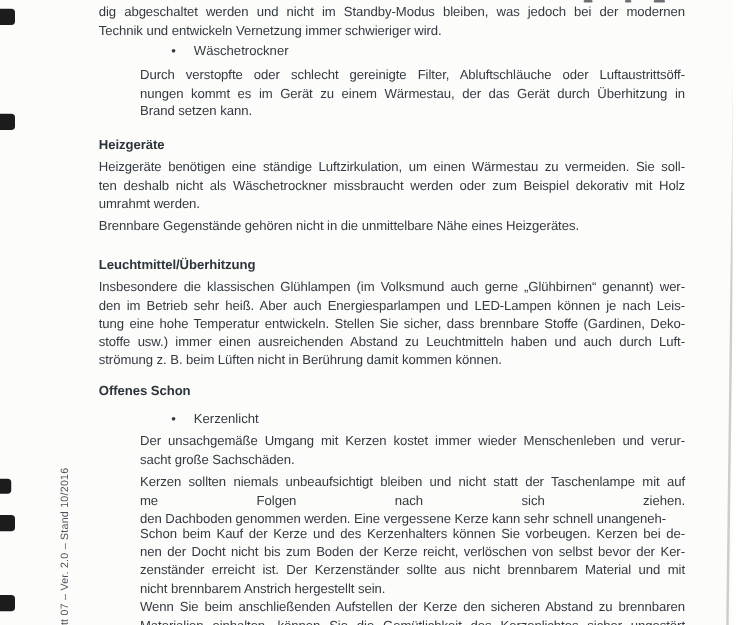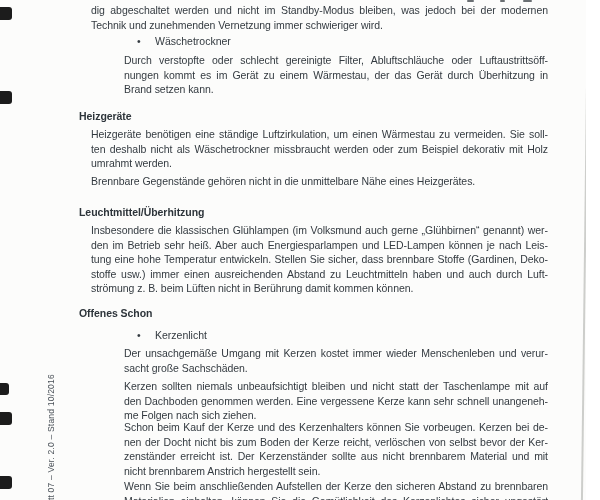--- a/index.html
+++ b/index.html
@@ -9,21 +9,21 @@
     height: 500px;
     background: #fcfcfb;
     overflow: hidden;
     font-family: "Liberation Sans", "DejaVu Sans", sans-serif;
     color: #333a40;
   }
   
   .block { position: absolute; font-size: 10.5px; line-height: 14.5px; letter-spacing: -0.05px; }
   .main-col  { left: 79px;  width: 469px; }
   .indent-col{ left: 112px; width: 436px; }
-  .txt-line { text-align: justify; text-align-last: justify; margin-left: 12px; }
+  .txt-line { text-align: justify; text-align-last: justify; }
   .para:not(.cont) .txt-line:last-child { text-align-last: left; }
   .heading { font-weight: bold; color: #2d343a; }
   .bullet-row { position: absolute; left: 94px; width: 454px; font-size: 10.5px; line-height: 14.5px; margin-left: 43px; }
   .bullet-glyph { display: inline-block; width: 18px; color: #333a40; }
   
   .side-stamp {
     position: absolute;
     left: 46px; top: 505px;
     transform: rotate(-90deg);
     transform-origin: 0 0;
@@ -56,21 +56,21 @@
 <body>
 
 <div class="page">
 
   <div class="top-remnant rem-1"></div>
   <div class="top-remnant rem-2"></div>
   <div class="top-remnant rem-3"></div>
 
   <div class="block main-col para" style="top:3px">
       <div class="txt-line">dig abgeschaltet werden und nicht im Standby-Modus bleiben, was jedoch bei der modernen</div>
-      <div class="txt-line">Technik und zunehmenden Vernetzung immer schwieriger wird.</div>
+      <div class="txt-line">Technik und entwickeln Vernetzung immer schwieriger wird.</div>
     </div>
 
   <div class="bullet-row" style="top:34px">
     <span class="bullet-glyph">•</span><span>Wäschetrockner</span>
   </div>
 
   <div class="block indent-col para" style="top:53px">
       <div class="txt-line">Durch verstopfte oder schlecht gereinigte Filter, Abluftschläuche oder Luftaustrittsöff-</div>
       <div class="txt-line">nungen kommt es im Gerät zu einem Wärmestau, der das Gerät durch Überhitzung in</div>
       <div class="txt-line">Brand setzen kann.</div>
@@ -104,22 +104,22 @@
     <span class="bullet-glyph">•</span><span>Kerzenlicht</span>
   </div>
 
   <div class="block indent-col para" style="top:346px">
       <div class="txt-line">Der unsachgemäße Umgang mit Kerzen kostet immer wieder Menschenleben und verur-</div>
       <div class="txt-line">sacht große Sachschäden.</div>
     </div>
 
   <div class="block indent-col para" style="top:379px">
       <div class="txt-line">Kerzen sollten niemals unbeaufsichtigt bleiben und nicht statt der Taschenlampe mit auf</div>
+      <div class="txt-line">me Folgen nach sich ziehen.</div>
       <div class="txt-line">den Dachboden genommen werden. Eine vergessene Kerze kann sehr schnell unangeneh-</div>
-      <div class="txt-line">me Folgen nach sich ziehen.</div>
     </div>
 
   <div class="block indent-col para" style="top:420px">
       <div class="txt-line">Schon beim Kauf der Kerze und des Kerzenhalters können Sie vorbeugen. Kerzen bei de-</div>
       <div class="txt-line">nen der Docht nicht bis zum Boden der Kerze reicht, verlöschen von selbst bevor der Ker-</div>
       <div class="txt-line">zenständer erreicht ist. Der Kerzenständer sollte aus nicht brennbarem Material und mit</div>
       <div class="txt-line">nicht brennbarem Anstrich hergestellt sein.</div>
     </div>
 
   <div class="block indent-col para cont" style="top:479px">

